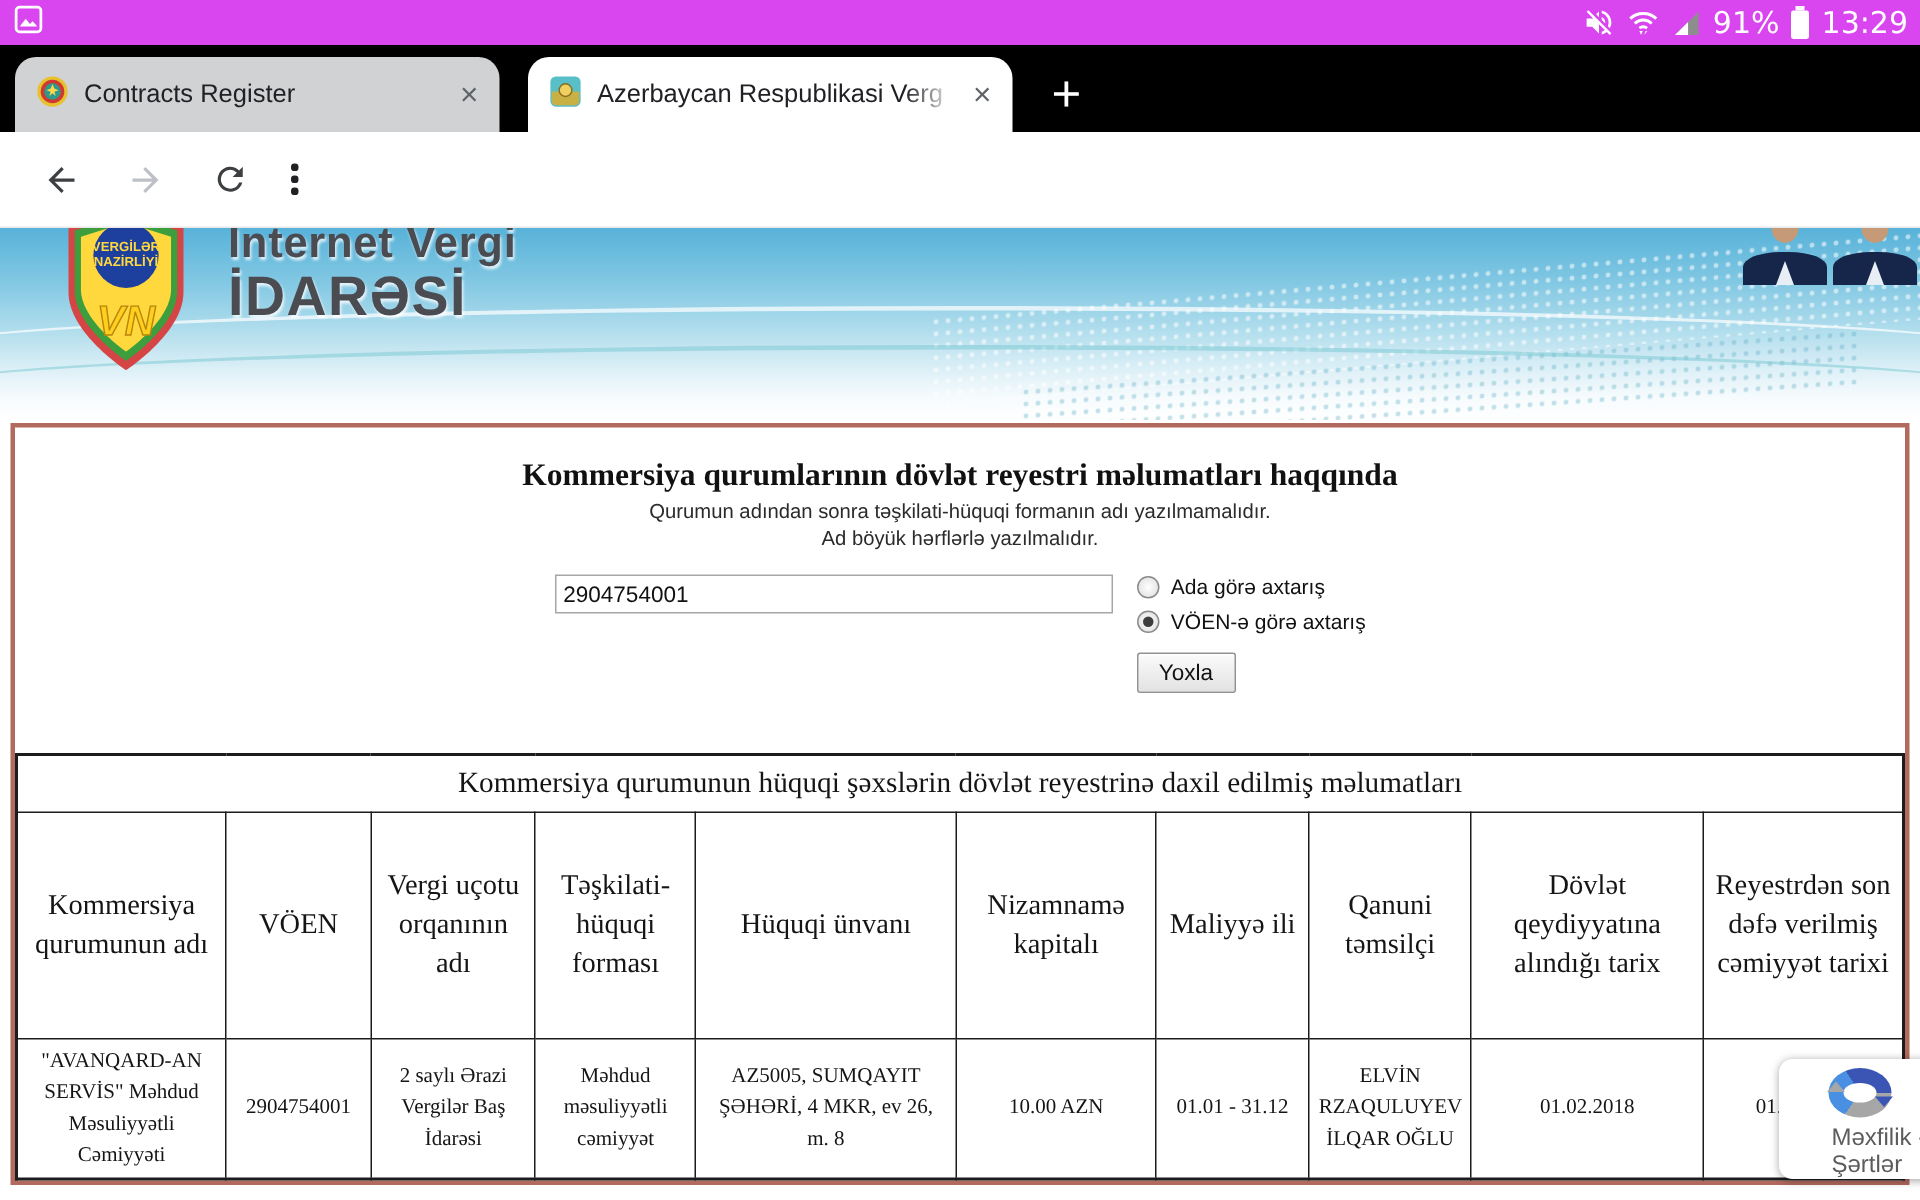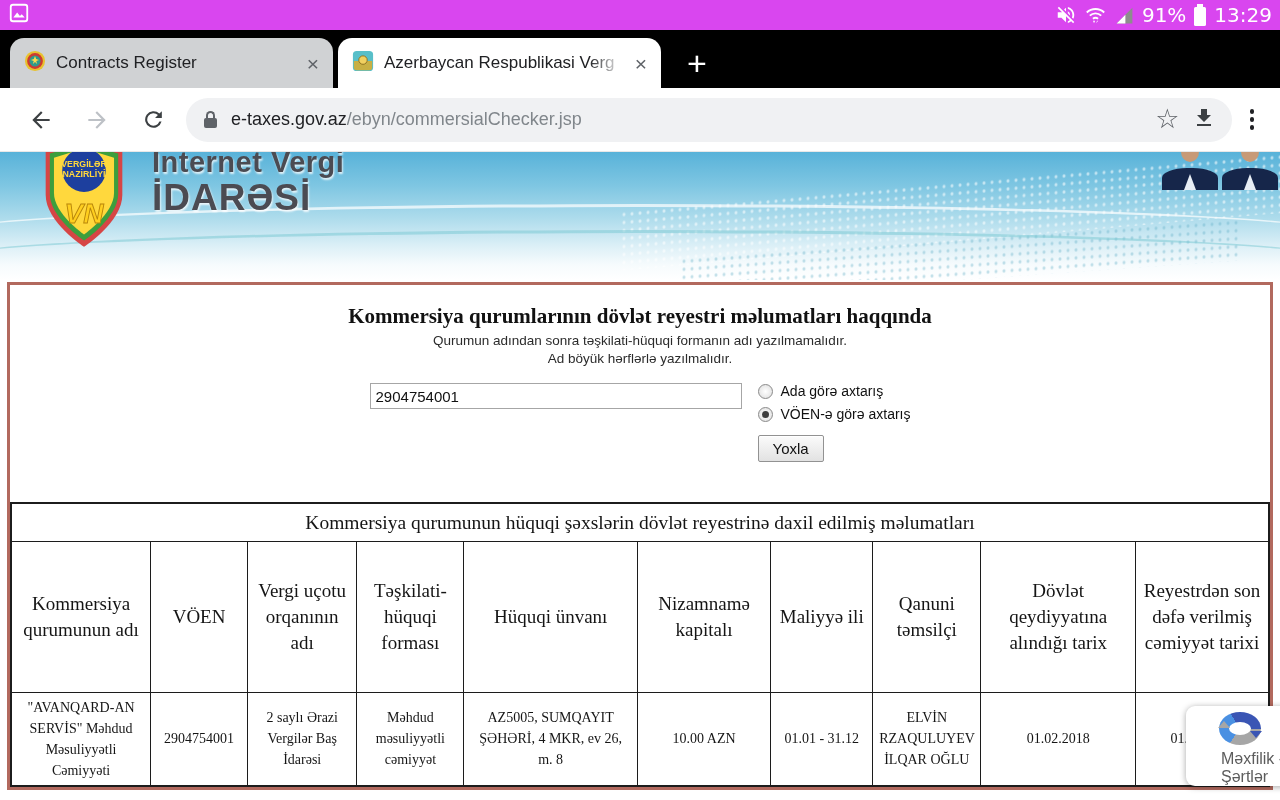--- a/index.html
+++ b/index.html
@@ -10,21 +10,21 @@
   .status-bar { height:30px; background:#d946ef; display:flex; align-items:center;
                 justify-content:space-between; padding:0 8px; }
   .sb-right { display:flex; align-items:center; gap:7px; color:#fff;
               font-size:20px; font-family:"DejaVu Sans", sans-serif; }
   .sb-right svg { display:block; }
 
   
   .tab-bar { height:58px; background:#000; display:flex; align-items:flex-end; padding-left:10px; }
   .tab { width:323px; height:50px; display:flex; align-items:center; gap:10px;
          padding:0 12px 0 14px; border-radius:14px 14px 0 0; position:relative; }
-  .tab.inactive { background:#d0d2d4; margin-right:5px; }
+  .tab.inactive { background:#d0d2d4; margin-right:19px; }
   .tab.active { background:#fff; }
   .tab-title { flex:1; font-size:17px; color:#202124; white-space:nowrap; overflow:hidden; position:relative; }
   .tab.active .tab-title::after { content:""; position:absolute; right:0; top:0; bottom:0; width:34px;
          background:linear-gradient(90deg, rgba(255,255,255,0), #fff); }
   .tab.inactive .tab-title::after { content:""; position:absolute; right:0; top:0; bottom:0; width:20px;
          background:linear-gradient(90deg, rgba(208,210,212,0), #d0d2d4); }
   .tab-close { color:#5f6368; font-size:21px; line-height:1; padding:0 2px; cursor:default; }
   .new-tab { color:#fff; font-size:34px; font-weight:300; margin:0 0 8px 26px; line-height:1; }
 
   
@@ -194,34 +194,20 @@
   <span class="nav-icon">
     <svg width="26" height="26" viewBox="0 0 24 24">
         <path fill="#bdc1c6" d="M4 11h12.2l-5.6-5.6L12 4l8 8-8 8-1.4-1.4 5.6-5.6H4z"></path>
       </svg>
   </span>
   <span class="nav-icon">
     <svg width="25" height="25" viewBox="0 0 24 24">
         <path fill="#3c4043" d="M17.65 6.35A8 8 0 1 0 19.73 14h-2.08a6 6 0 1 1-1.41-6.24L13.5 10.5H20v-6.5l-2.35 2.35z"></path>
       </svg>
   </span>
-  <div class="url-pill">
-    <span class="lock">
-        <span class="shackle"></span>
-        <span class="bodyp"></span>
-      </span>
-    <span class="url-text"><span>e-taxes.gov.az</span><span class="path">/ebyn/commersialChecker.jsp</span></span>
-    <span class="pill-spacer"></span>
-    <span class="star-ic">☆</span>
-    <span>
-      <svg width="24" height="24" viewBox="0 0 24 24">
-          <path fill="#3c4043" d="M5 20h14v-2H5v2zM19 9h-4V3H9v6H5l7 7 7-7z"></path>
-        </svg>
-    </span>
-  </div>
   <span class="menu-dots">
       <i></i>
       <i></i>
       <i></i>
     </span>
 </div>
 
 <div class="banner">
   <div class="dots1"></div>
     <div class="dots2"></div>

